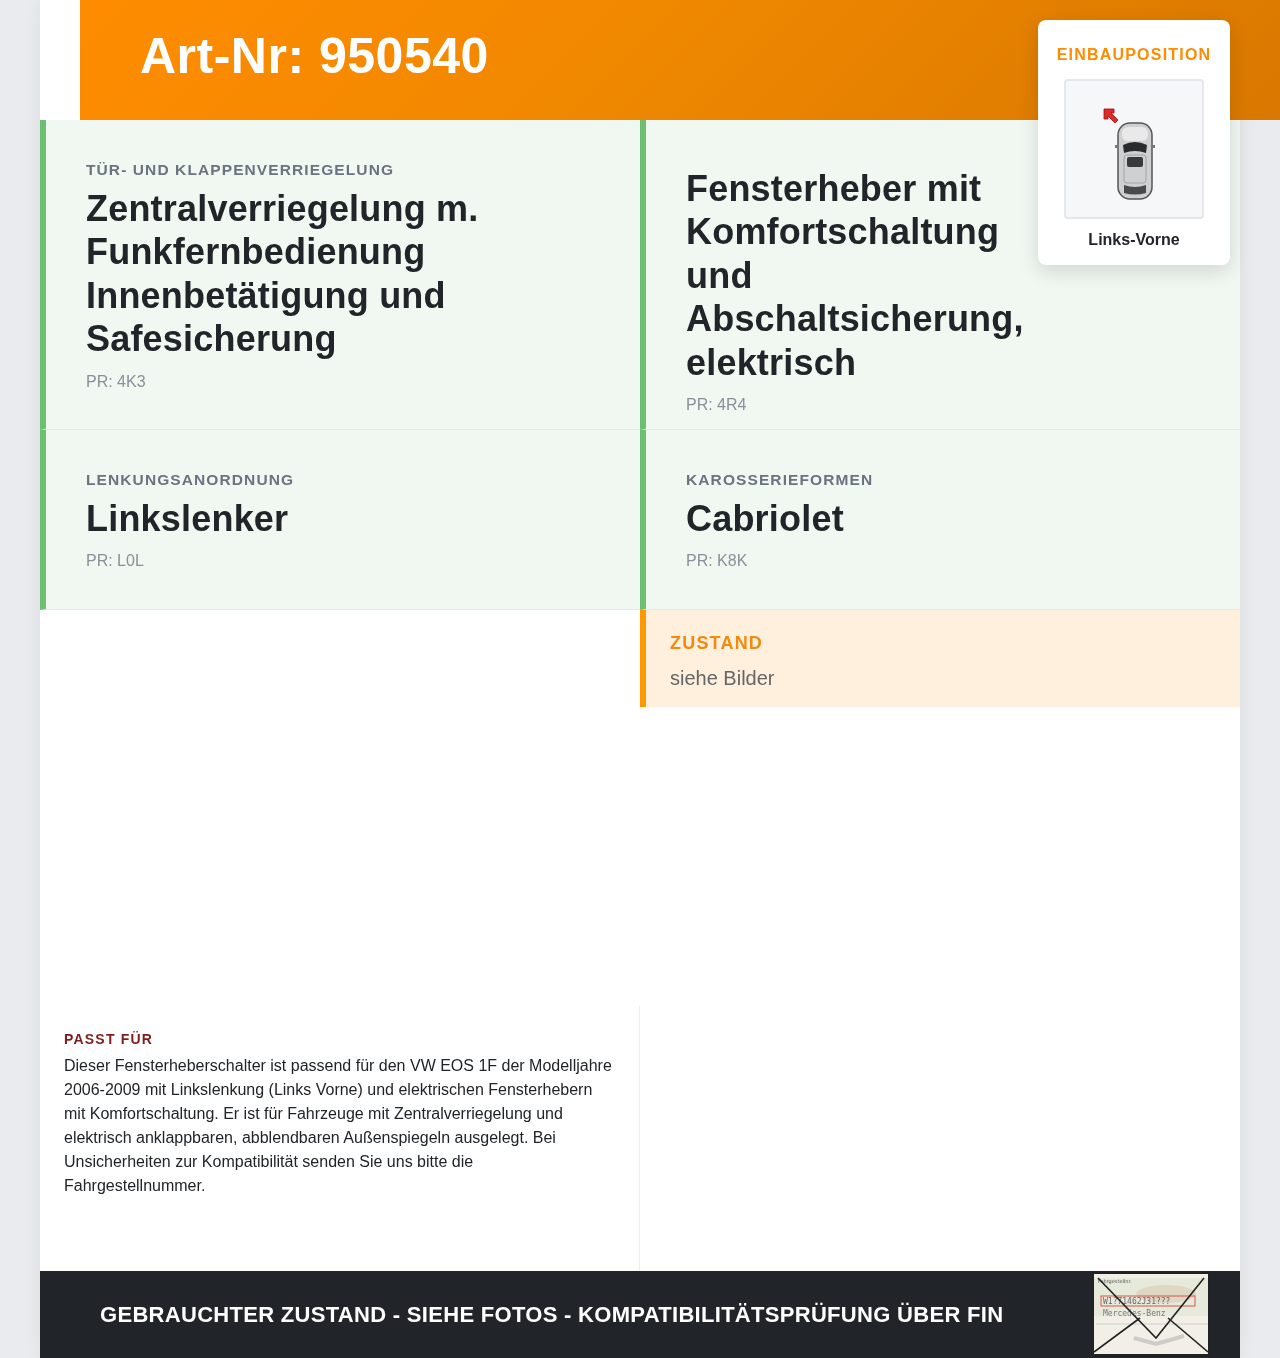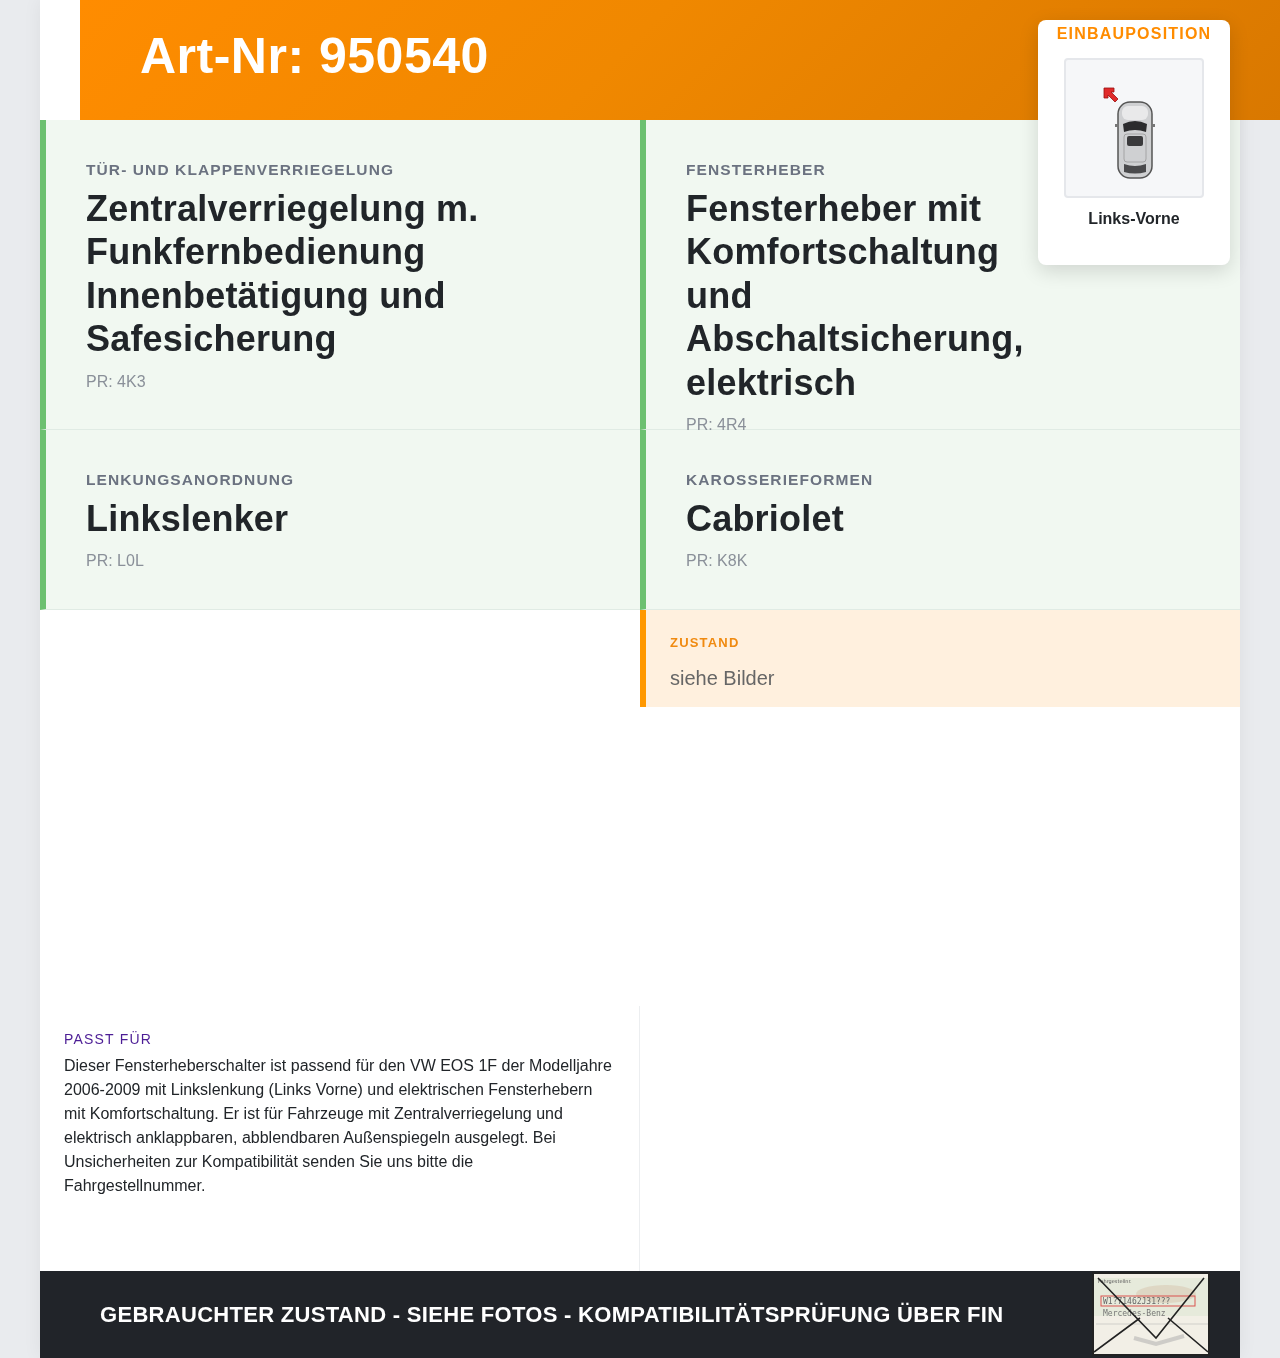--- a/index.html
+++ b/index.html
@@ -48,33 +48,33 @@
     margin-top: 10px;
     font-size: 16px; color: #8a9099; line-height: 22px;
   }
   .status {
     position: relative; width: 600px; height: 97px;
     background: #fff0de;
     border-left: 6px solid #ff9800;
     padding: 24px 24px 0 24px;
   }
   .status-label {
-    font-size: 13px; font-weight: 700; color: #f08a10; letter-spacing: 1.2px; line-height: 18px;
+    font-size: 18px; font-weight: 700; color: #f08a10; letter-spacing: 1.2px; line-height: 18px;
   }
   .status-value {
     margin-top: 13px; font-size: 20px; color: #666666; line-height: 26px;
   }
   .fit {
     position: absolute; left: 0; top: 1006px; width: 600px; height: 265px;
     border-right: 1px solid #eceef0;
     padding: 24px 24px 0 24px;
     background: #ffffff;
   }
   .fit-label {
-    font-size: 14px; font-weight: 400; color: #4c1d95; letter-spacing: 1.2px; line-height: 18px;
+    font-size: 14px; font-weight: 700; color: #7f1d1d; letter-spacing: 1.2px; line-height: 18px;
   }
   .fit-text {
     margin-top: 6px; font-size: 16px; color: #212529; line-height: 24px;
   }
   .footer {
     position: absolute; left: 0; top: 1271px; width: 1200px; height: 87px;
     background: #212429;
     padding-left: 12px;
   }
   .footer-text {
@@ -85,21 +85,21 @@
     position: absolute; left: 1052px; top: 1px; width: 118px; height: 84px;
     background: #f3f1ea; border: 2px solid #222;
   }
   .position-box {
     position: absolute; left: 998px; top: 20px; width: 192px; height: 245px;
     background: #ffffff; border-radius: 8px;
     box-shadow: 0 6px 20px rgba(0,0,0,0.14);
     text-align: center;
   }
   .position-title {
-    margin-top: 5px;
+    margin-top: 26px;
     font-size: 16px; font-weight: 700; color: #ff8c00; letter-spacing: 1.2px;
   }
   .position-img {
     margin: 15px auto 0 auto; width: 140px; height: 140px;
     background: #f6f7f9; border: 2px solid #e5e7eb; border-radius: 4px;
     position: relative;
   }
   .position-caption {
     margin-top: 12px; font-size: 16px; font-weight: 700; color: #212529;
   }
@@ -122,21 +122,20 @@
       </div>
       <div class="card" style="height:180px">
         <div class="card-label">LENKUNGSANORDNUNG</div>
         <div class="card-value">Linkslenker</div>
         <div class="card-pr">PR: L0L</div>
       </div>
     </div>
 
     <div class="col col-right">
       <div class="card" style="height:310px; padding-right:170px">
-        <div class="card-label">FENSTERHEBER</div>
         <div class="card-value">Fensterheber mit Komfortschaltung und Abschaltsicherung, elektrisch</div>
         <div class="card-pr">PR: 4R4</div>
       </div>
       <div class="card" style="height:180px">
         <div class="card-label">KAROSSERIEFORMEN</div>
         <div class="card-value">Cabriolet</div>
         <div class="card-pr">PR: K8K</div>
       </div>
       <div class="status">
         <div class="status-label">ZUSTAND</div>

